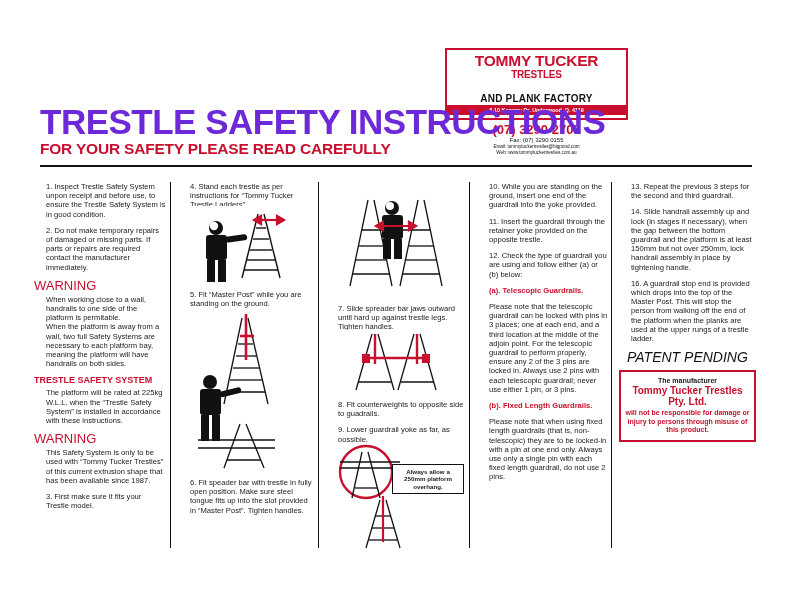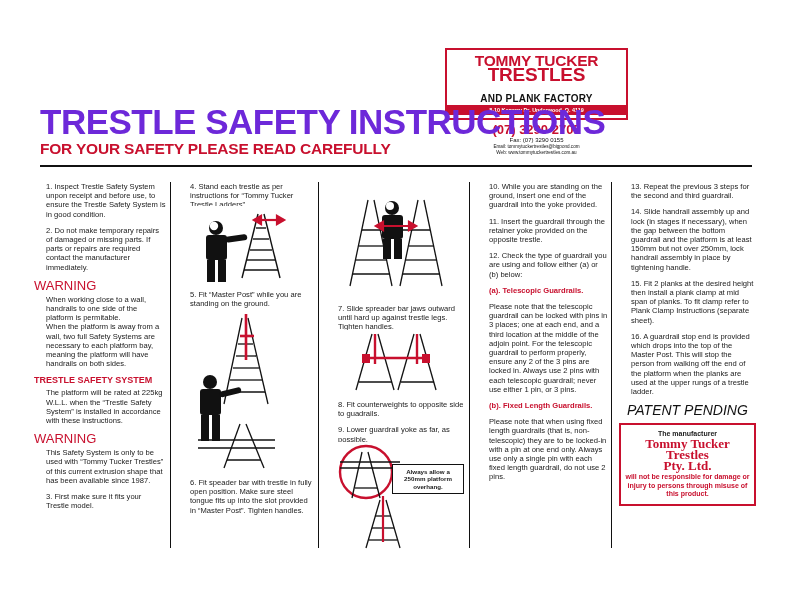--- a/index.html
+++ b/index.html
@@ -16,21 +16,21 @@
   
   .logo-box {
     position:absolute; right:28px; top:48px; width:183px; height:72px;
     border: 2px solid #c8102e; background:#ffffff;
     padding:4px 6px 3px 6px; text-align:center;
   }
   .logo-name {
     color:#c8102e; font-weight:bold; font-size:15.5px; line-height:14px;
     letter-spacing:-0.2px; text-transform:uppercase;
   }
-  .logo-name .l2 { font-size:19px; display:block; }
+  .logo-name .l2 { font-size:10px; display:block; }
   .logo-sub {
     color:#111; font-weight:bold; font-size:10px; line-height:9px;
     letter-spacing:0.2px; margin-top:12px;
   }
   .logo-addr {
     background:#c8102e; color:#fff; font-size:5.4px; font-weight:bold;
     line-height:8px; margin:2px -6px 0 -6px; padding:1px 0;
   }
   .logo-phone { color:#c8102e; font-weight:bold; font-size:13px; line-height:14px; margin-top:8px; }
   .logo-fax { font-size:6px; color:#111; line-height:7px; }
@@ -67,21 +67,21 @@
   }
   .patent {
     font-style:italic; font-size:14px; margin:10px 0 8px 8px; color:#111;
   }
 
   .manu-box {
     border:2px solid #c8102e; background:#fff; padding:5px 4px;
     text-align:center; margin-top:4px;
   }
   .manu-box .m1 { font-size:7px; font-weight:bold; line-height:8px; }
-  .manu-box .m2 { color:#c8102e; font-size:13px; font-weight:bold; line-height:11px;font-family:Liberation Serif, serif; }
+  .manu-box .m2 { color:#c8102e; font-size:10px; font-weight:bold; line-height:11px; }
   .manu-box .m3 { color:#c8102e; font-size:7px; font-weight:bold; line-height:8.5px; margin-top:2px; }
   .ill { position:absolute; background:#ffffff; overflow:hidden; }
   .ill svg { display:block; }
 
   .note-box {
     position:absolute; border:1.5px solid #111; background:#fff;
     font-size:6.2px; font-weight:bold; line-height:7.4px; text-align:center;
     padding:3px 3px;
   }
 
@@ -303,21 +303,20 @@
     <p>12. Check the type of guardrail you are using and follow either (a) or (b) below:</p>
     <p style="color:#c8102e;font-weight:bold;">(a). Telescopic Guardrails.</p>
     <p>Please note that the telescopic guardrail can be locked with pins in 3 places; one at each end, and a third location at the middle of the adjoin point. For the telescopic guardrail to perform properly, ensure any 2 of the 3 pins are locked in. Always use 2 pins with each telescopic guardrail; never use either 1 pin, or 3 pins.</p>
     <p style="color:#c8102e;font-weight:bold;">(b). Fixed Length Guardrails.</p>
     <p>Please note that when using fixed length guardrails (that is, non-telescopic) they are to be locked-in with a pin at one end only. Always use only a single pin with each fixed length guardrail, do not use 2 pins.</p>
   </div>
 
   <div class="col c5">
     <p>13. Repeat the previous 3 steps for the second and third guardrail.</p>
     <p>14. Slide handrail assembly up and lock (in stages if necessary), when the gap between the bottom guardrail and the platform is at least 150mm but not over 250mm, lock handrail assembly in place by tightening handle.</p>
-    <p>15. Fit 2 planks at the desired height then install a plank clamp at mid span of planks. To fit clamp refer to Plank Clamp Instructions (separate sheet).</p>
     <p>16. A guardrail stop end is provided which drops into the top of the Master Post. This will stop the person from walking off the end of the platform when the planks are used at the upper rungs of a trestle ladder.</p>
     <div class="patent">PATENT PENDING</div>
     <div class="manu-box">
       <div class="m1">The manufacturer</div>
       <div class="m2">Tommy Tucker Trestles</div>
       <div class="m2">Pty. Ltd.</div>
       <div class="m3">will not be responsible for damage or injury to persons through misuse of this product.</div>
     </div>
   </div>
 

